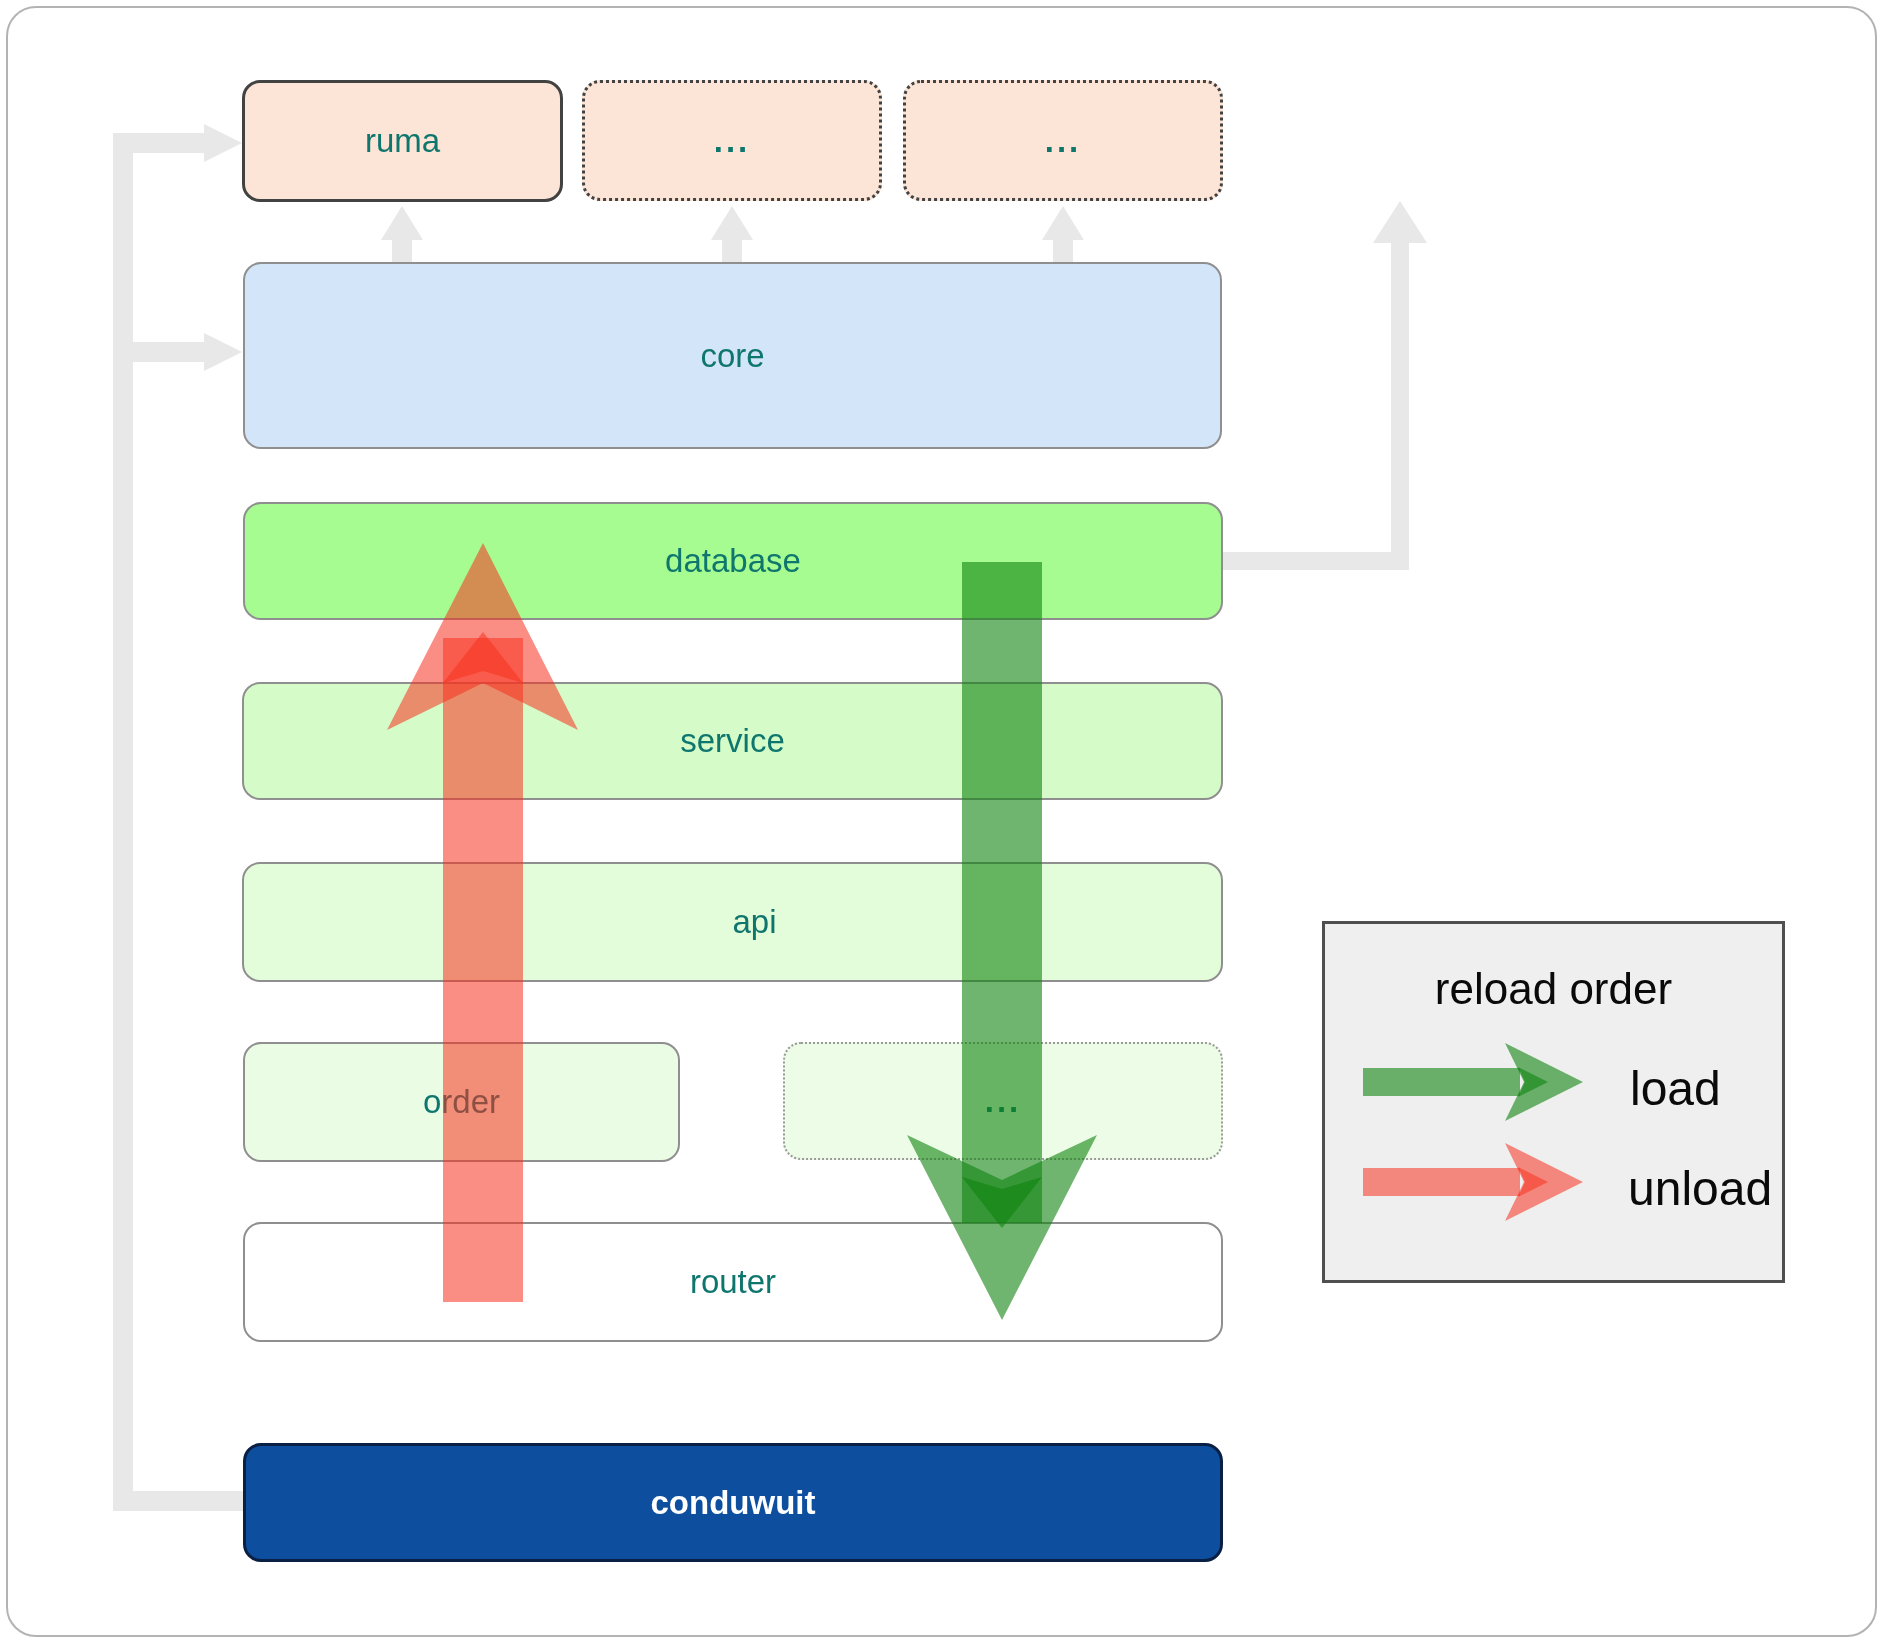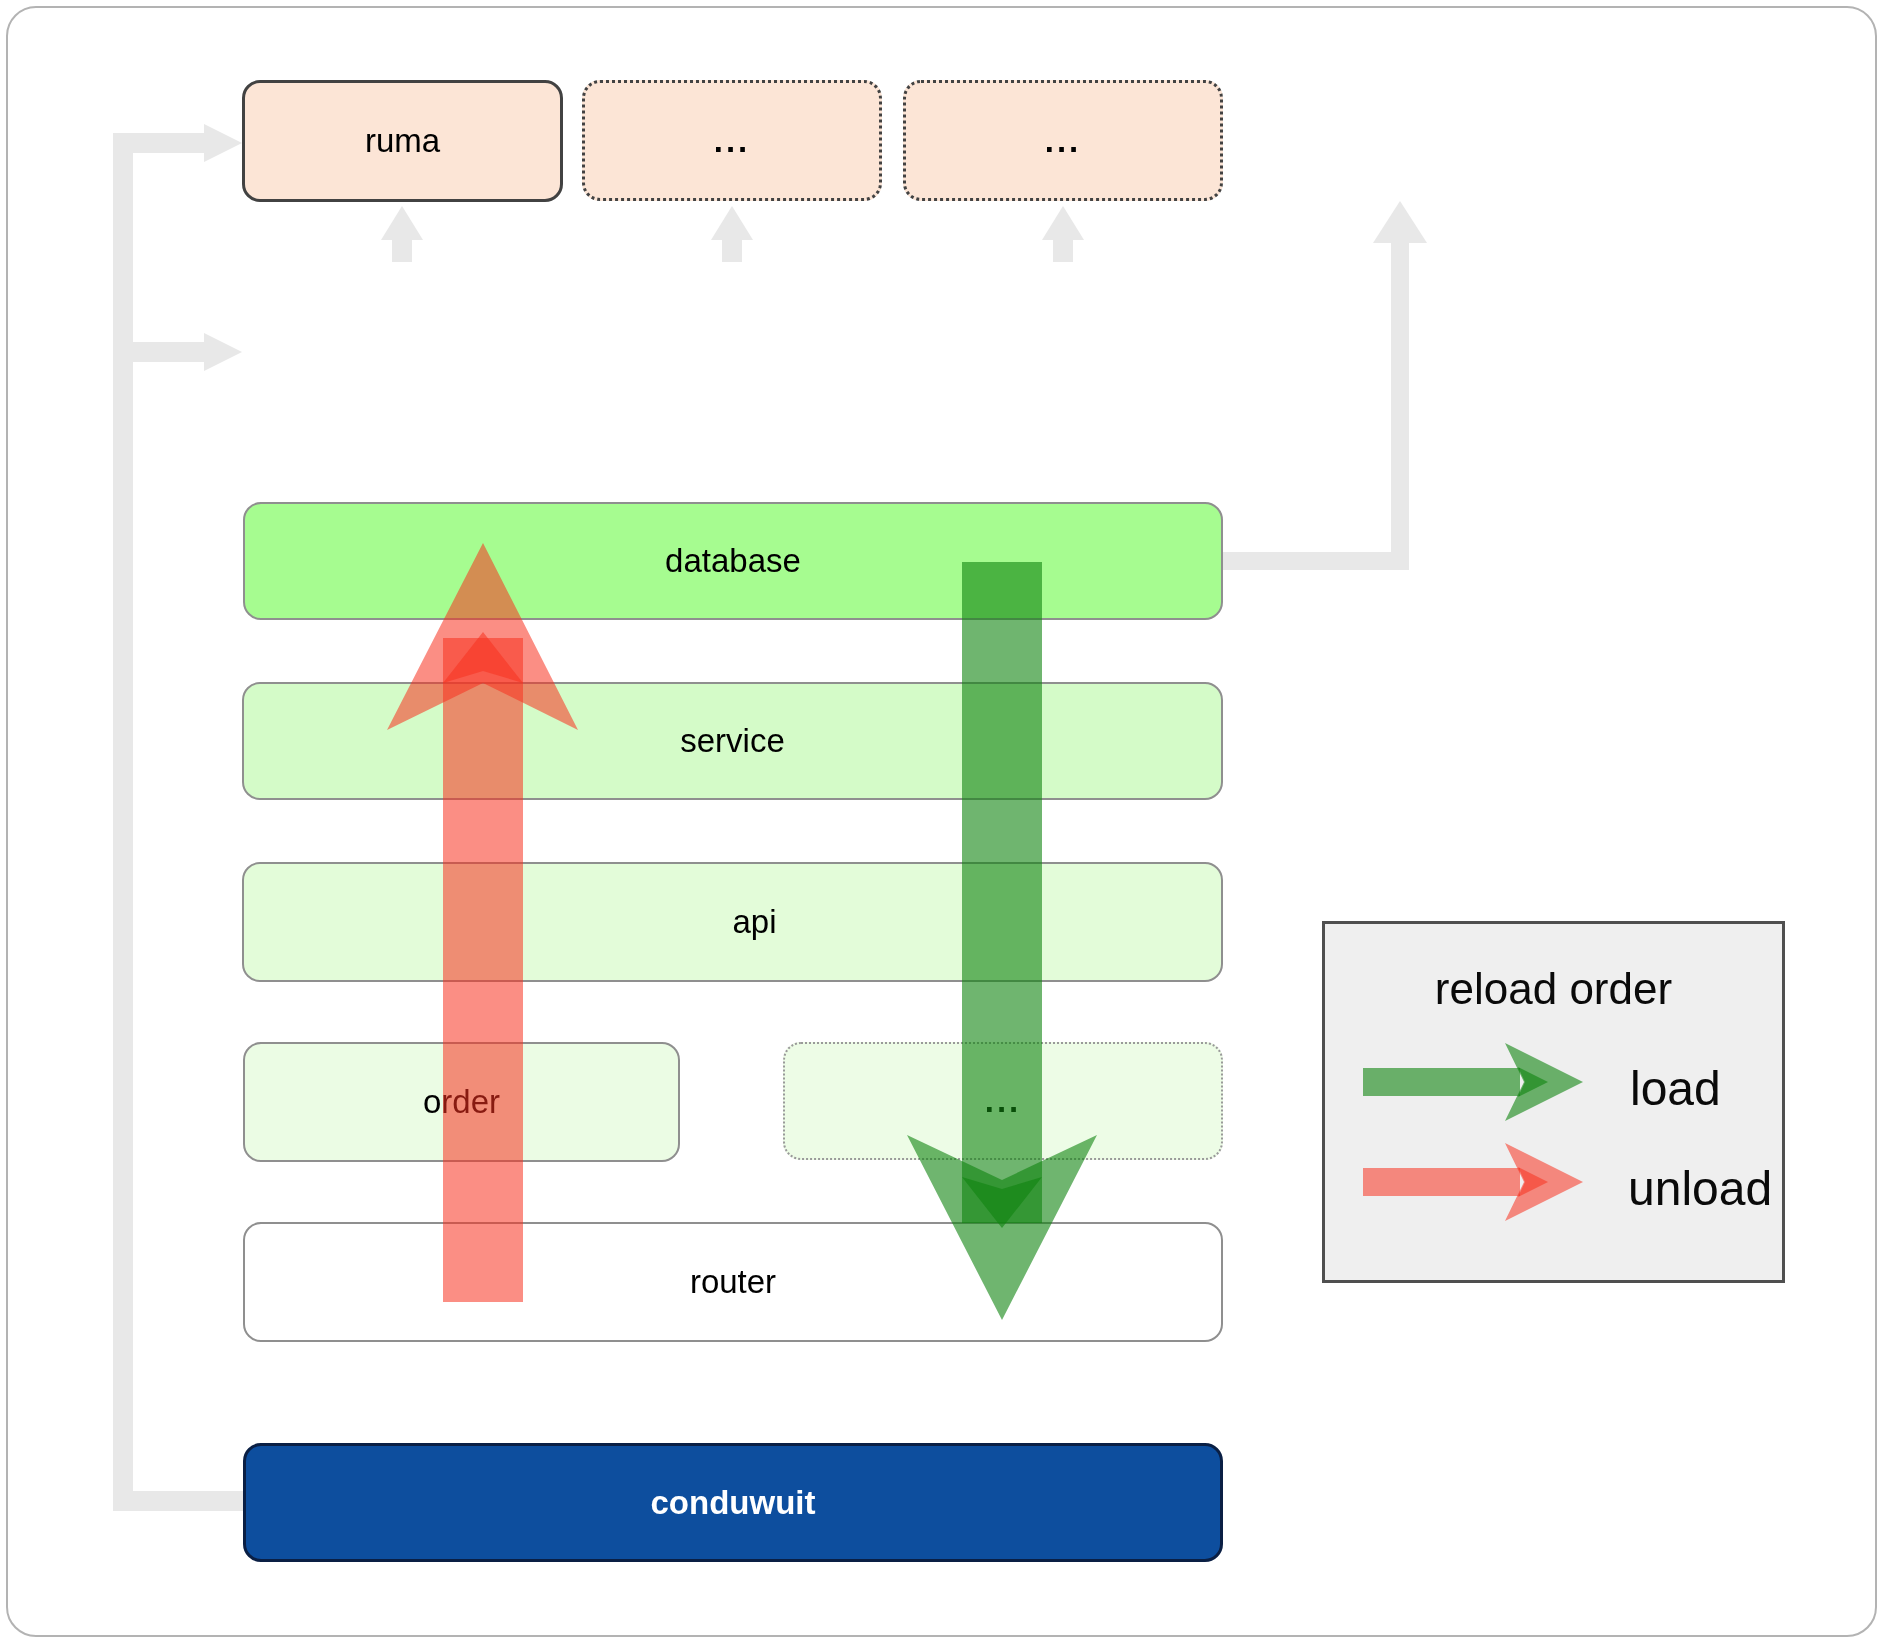--- a/index.html
+++ b/index.html
@@ -2,21 +2,21 @@
 <html><head>
 <meta charset="utf-8">
 <style>
   html,body{margin:0;padding:0;background:#fff;}
   body{font-family:"Liberation Sans", sans-serif;}
   #canvas{position:relative;width:1883px;height:1643px;background:#fff;overflow:hidden;}
   #frame{position:absolute;left:6px;top:6px;width:1867px;height:1627px;
          border:2px solid #b3b3b3;border-radius:30px;}
   .layer{position:absolute;left:0;top:0;width:1883px;height:1643px;}
   .node{position:absolute;display:flex;align-items:center;justify-content:center;
-        box-sizing:border-box;border-radius:18px;font-size:33px;color:#000000;}
+        box-sizing:border-box;border-radius:18px;font-size:33px;color:#0f766e;}
   .solid-dark{border:3px solid #424242;}
   .dotted-dark{border:3px dotted #424242;}
   .solid-gray{border:2px solid #8f8f8f;}
   .dotted-gray{border:2px dotted #9a9a9a;}
   .peach{background:#fce5d6;}
   .blue{background:#d3e5f8;}
   .db-green{background:#a6fc90;}
   .svc-green{background:#d4fbc8;}
   .api-green{background:#e3fcd9;padding-left:44px;}
   .admin-green{background:#ebfce4;}
@@ -81,20 +81,23 @@
   <div class="node peach solid-dark" id="node-ruma">
     <span>ruma</span>
   </div>
   <div class="node peach dotted-dark" id="node-dots-top-1">
     <span class="dots-label">...</span>
   </div>
   <div class="node peach dotted-dark" id="node-dots-top-2">
     <span class="dots-label">...</span>
   </div>
 
+  <div class="node blue solid-gray" id="node-core">
+    <span>core</span>
+  </div>
   <div class="node db-green solid-gray" id="node-database">
     <span>database</span>
   </div>
   <div class="node svc-green solid-gray" id="node-service">
     <span>service</span>
   </div>
   <div class="node api-green solid-gray" id="node-api">
     <span>api</span>
   </div>
   <div class="node admin-green solid-gray" id="node-admin">

